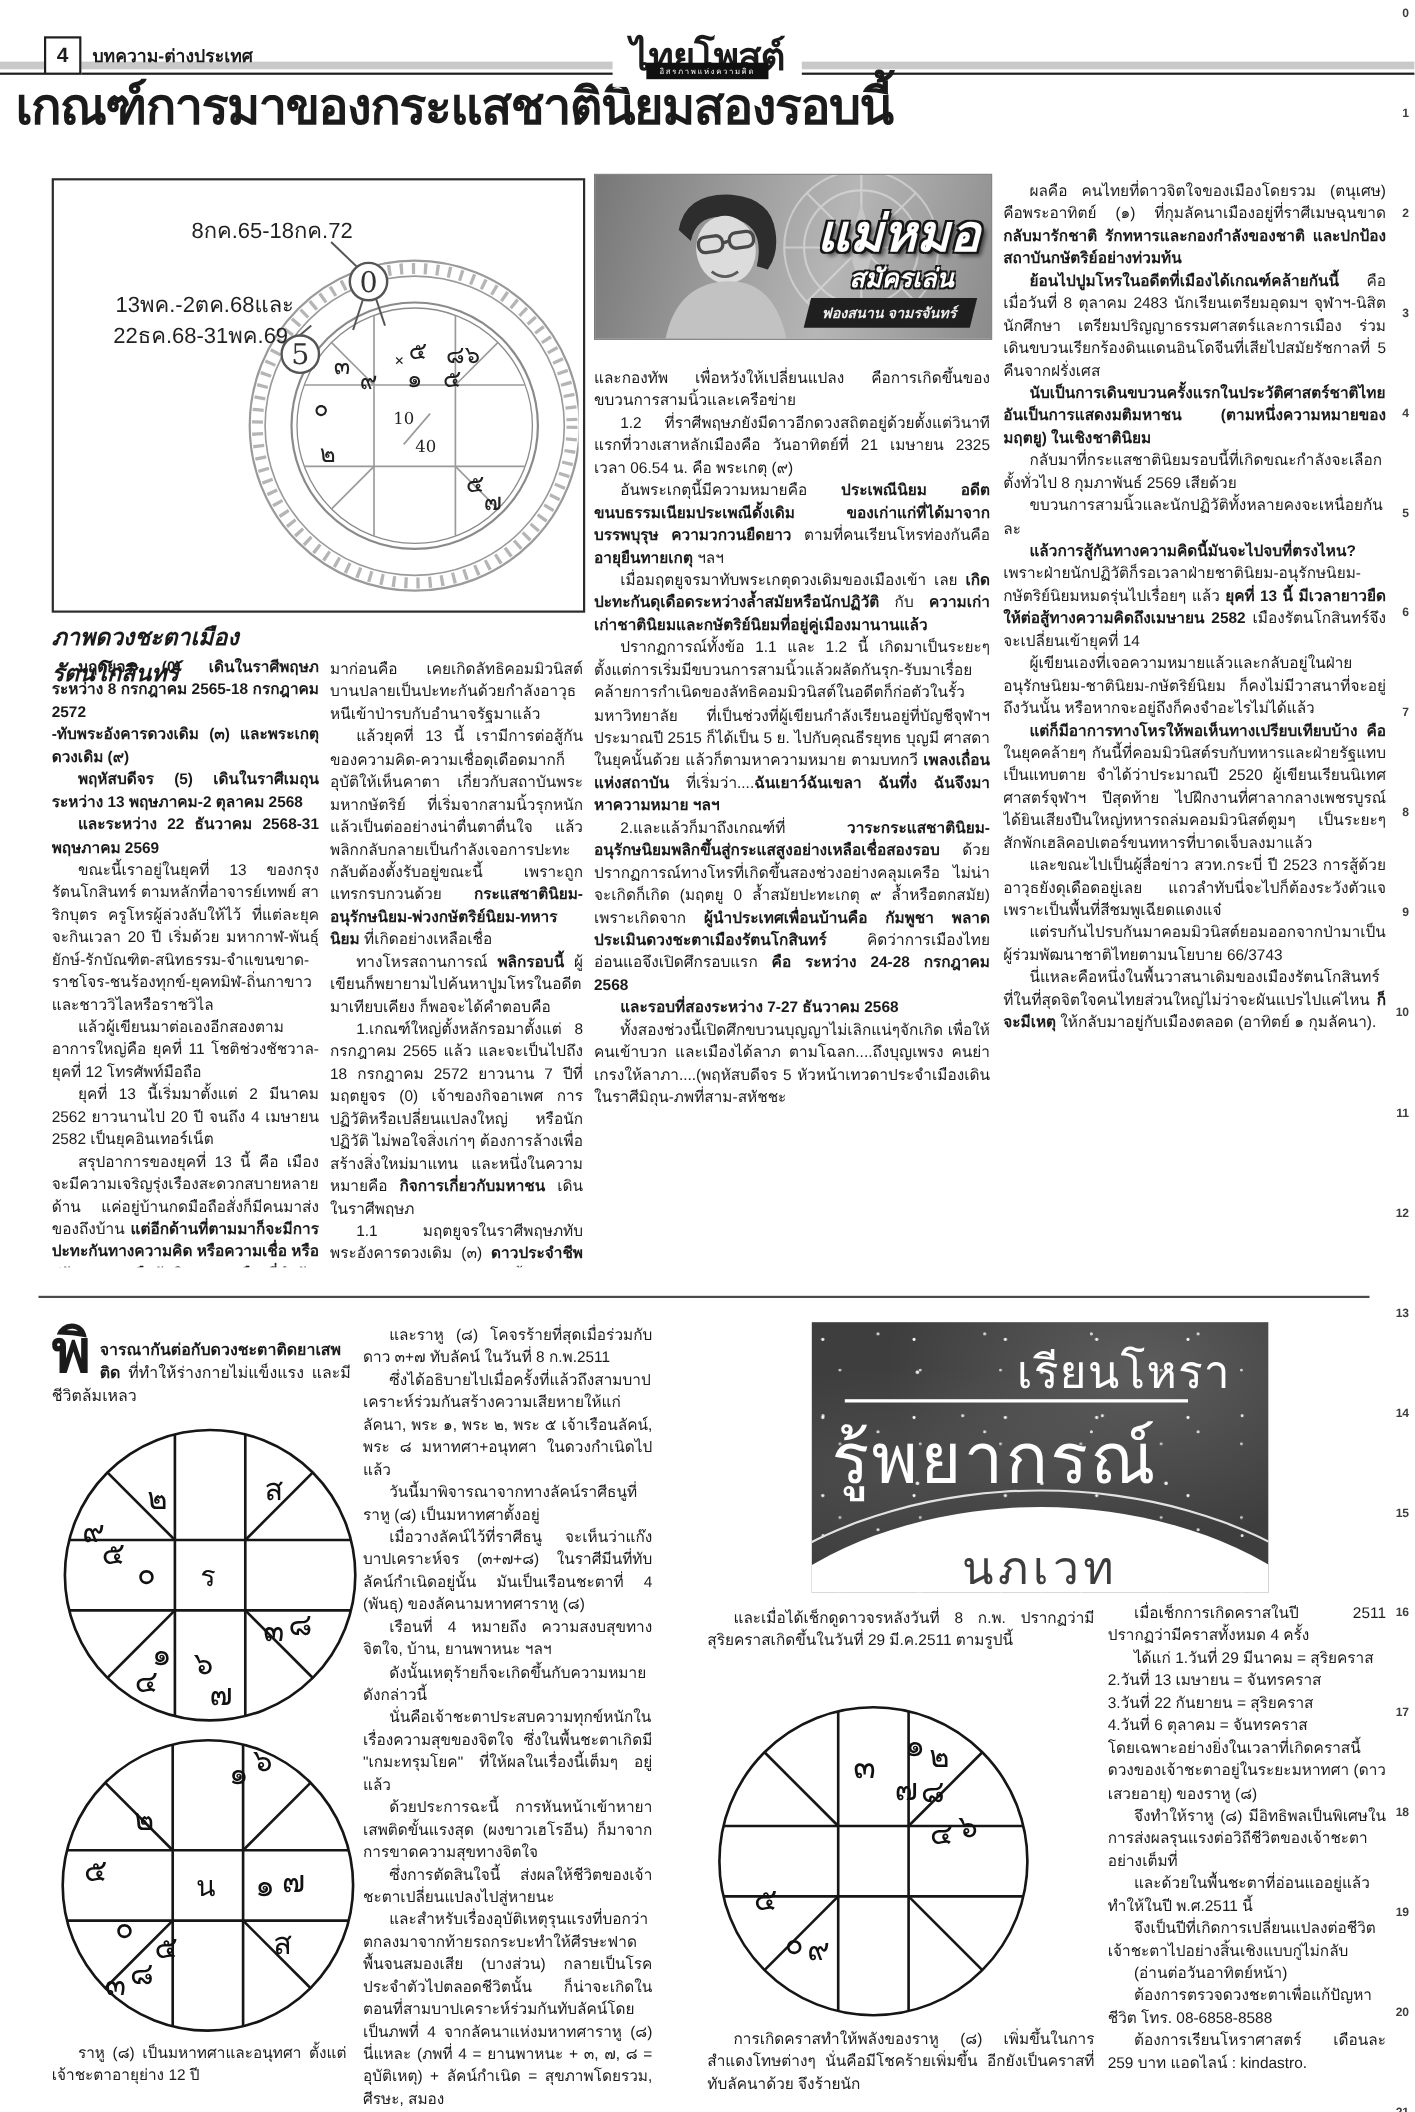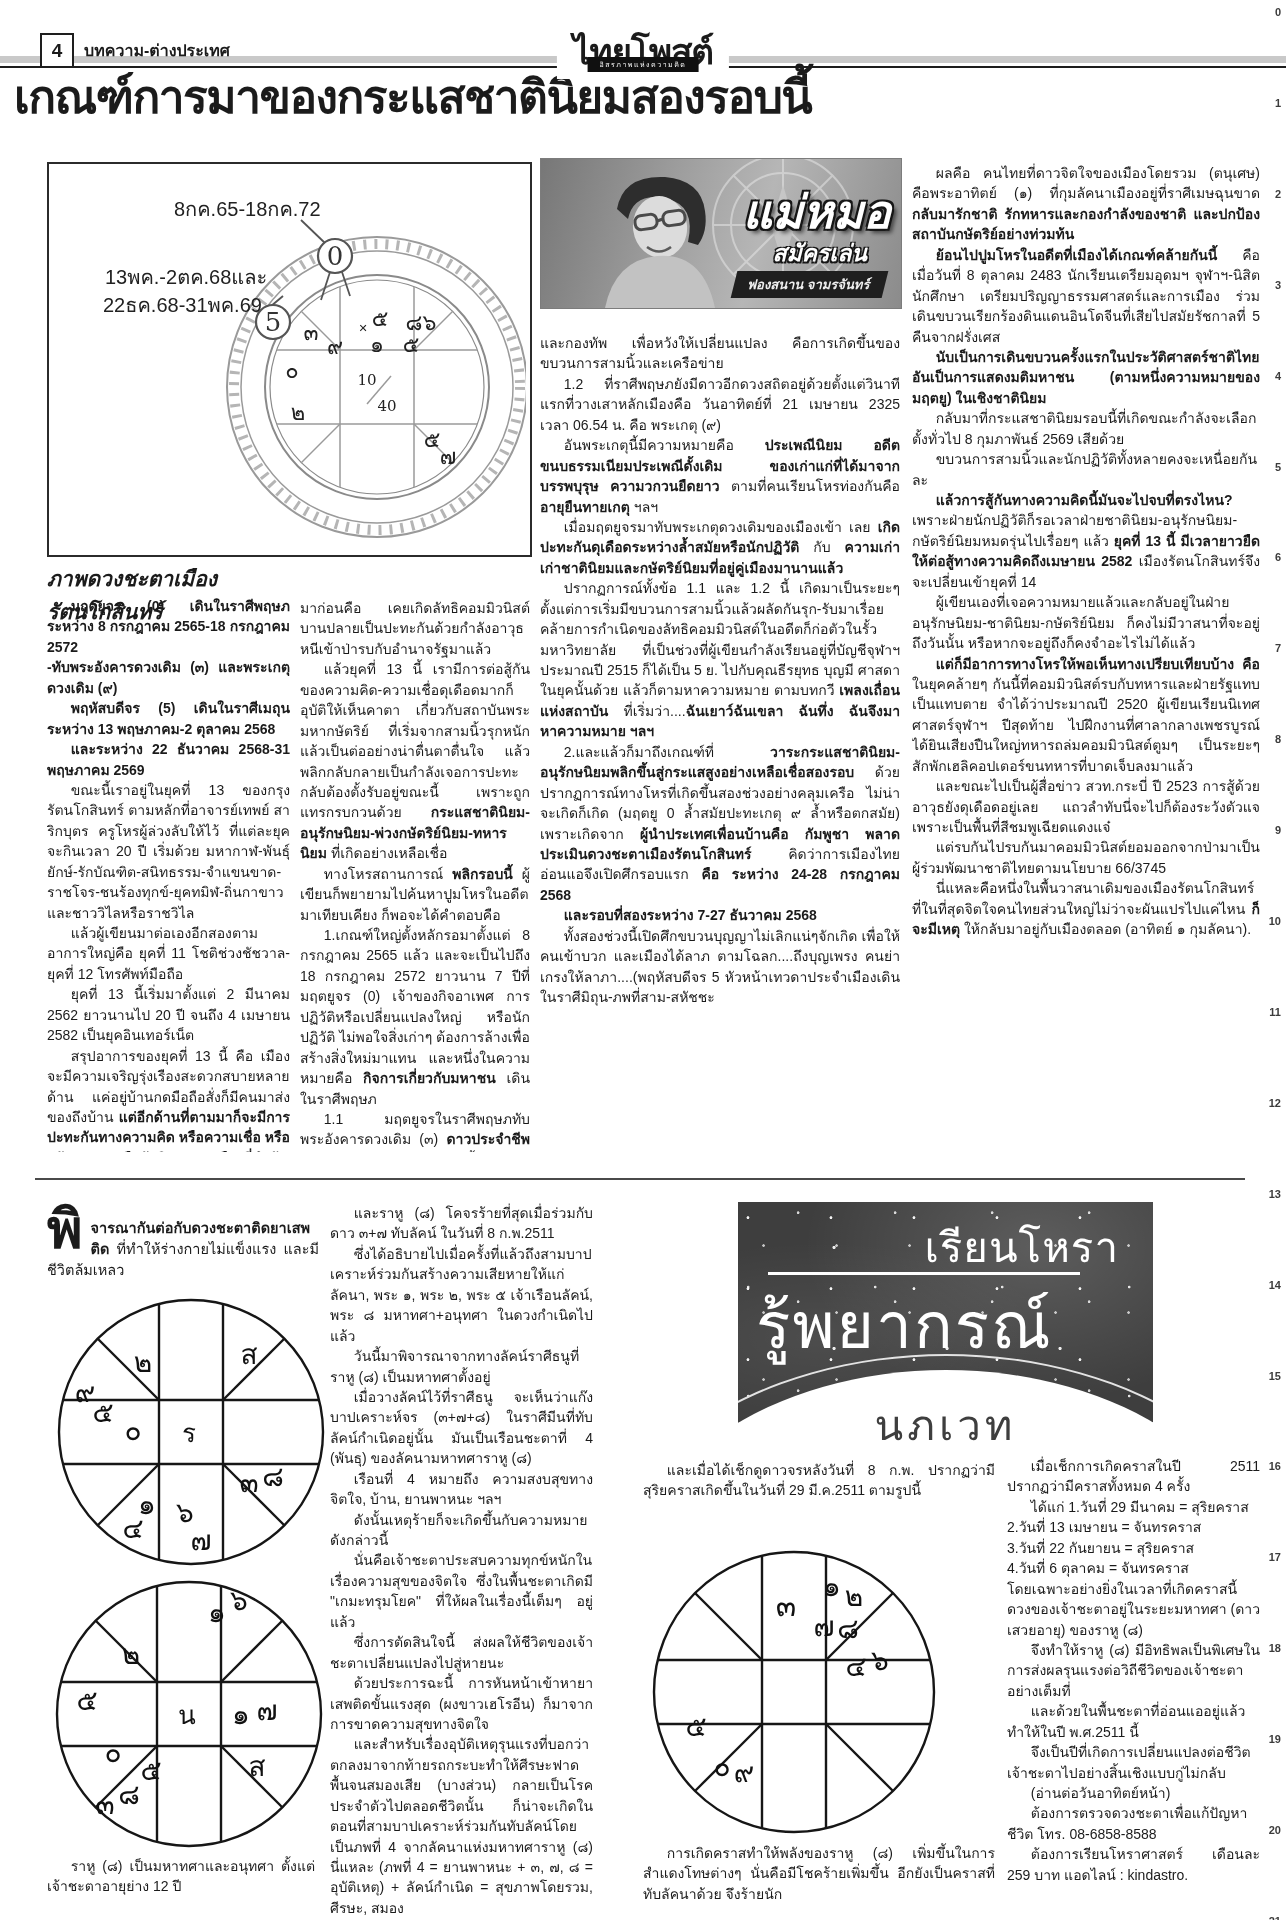--- a/index.html
+++ b/index.html
@@ -228,21 +228,21 @@
 <div class="abs body-text" id="col4">
     <p><span>ผลคือ คนไทยที่ดาวจิตใจของเมืองโดยรวม (ตนุเศษ) คือพระอาทิตย์ (๑) ที่กุมลัคนาเมืองอยู่ที่ราศีเมษฉุนขาด </span><span class="b">กลับมารักชาติ รักทหารและกองกำลังของชาติ และปกป้องสถาบันกษัตริย์อย่างท่วมท้น</span></p>
     <p><span class="b">ย้อนไปปูมโหรในอดีตที่เมืองได้เกณฑ์คล้ายกันนี้</span><span> คือเมื่อวันที่ 8 ตุลาคม 2483 นักเรียนเตรียมอุดมฯ จุฬาฯ-นิสิตนักศึกษา เตรียมปริญญาธรรมศาสตร์และการเมือง ร่วมเดินขบวนเรียกร้องดินแดนอินโดจีนที่เสียไปสมัยรัชกาลที่ 5 คืนจากฝรั่งเศส</span></p>
     <p><span class="b">นับเป็นการเดินขบวนครั้งแรกในประวัติศาสตร์ชาติไทย อันเป็นการแสดงมติมหาชน (ตามหนึ่งความหมายของมฤตยู) ในเชิงชาตินิยม</span></p>
     <p><span>กลับมาที่กระแสชาตินิยมรอบนี้ที่เกิดขณะกำลังจะเลือกตั้งทั่วไป 8 กุมภาพันธ์ 2569 เสียด้วย</span></p>
     <p><span>ขบวนการสามนิ้วและนักปฏิวัติทั้งหลายคงจะเหนื่อยกันละ</span></p>
     <p><span class="b">แล้วการสู้กันทางความคิดนี้มันจะไปจบที่ตรงไหน?</span><span> เพราะฝ่ายนักปฏิวัติก็รอเวลาฝ่ายชาตินิยม-อนุรักษนิยม-กษัตริย์นิยมหมดรุ่นไปเรื่อยๆ แล้ว </span><span class="b">ยุคที่ 13 นี้ มีเวลายาวยืดให้ต่อสู้ทางความคิดถึงเมษายน 2582</span><span> เมืองรัตนโกสินทร์จึงจะเปลี่ยนเข้ายุคที่ 14</span></p>
     <p><span>ผู้เขียนเองที่เจอความหมายแล้วและกลับอยู่ในฝ่ายอนุรักษนิยม-ชาตินิยม-กษัตริย์นิยม ก็คงไม่มีวาสนาที่จะอยู่ถึงวันนั้น หรือหากจะอยู่ถึงก็คงจำอะไรไม่ได้แล้ว</span></p>
     <p><span class="b">แต่ก็มีอาการทางโหรให้พอเห็นทางเปรียบเทียบบ้าง คือ</span><span> ในยุคคล้ายๆ กันนี้ที่คอมมิวนิสต์รบกับทหารและฝ่ายรัฐแทบเป็นแทบตาย จำได้ว่าประมาณปี 2520 ผู้เขียนเรียนนิเทศศาสตร์จุฬาฯ ปีสุดท้าย ไปฝึกงานที่ศาลากลางเพชรบูรณ์ ได้ยินเสียงปืนใหญ่ทหารถล่มคอมมิวนิสต์ตูมๆ เป็นระยะๆ สักพักเฮลิคอปเตอร์ขนทหารที่บาดเจ็บลงมาแล้ว</span></p>
     <p><span>และขณะไปเป็นผู้สื่อข่าว สวท.กระบี่ ปี 2523 การสู้ด้วยอาวุธยังดุเดือดอยู่เลย แถวลำทับนี่จะไปก็ต้องระวังตัวแจ เพราะเป็นพื้นที่สีชมพูเฉียดแดงแจ๋</span></p>
-    <p><span>แต่รบกันไปรบกันมาคอมมิวนิสต์ยอมออกจากป่ามาเป็นผู้ร่วมพัฒนาชาติไทยตามนโยบาย 66/3745</span></p>
+    <p><span>แต่รบกันไปรบกันมาคอมมิวนิสต์ยอมออกจากป่ามาเป็นผู้ร่วมพัฒนาชาติไทยตามนโยบาย 66/3743</span></p>
     <p><span>นี่แหละคือหนึ่งในพื้นวาสนาเดิมของเมืองรัตนโกสินทร์ ที่ในที่สุดจิตใจคนไทยส่วนใหญ่ไม่ว่าจะผันแปรไปแค่ไหน </span><span class="b">ก็จะมีเหตุ</span><span> ให้กลับมาอยู่กับเมืองตลอด (อาทิตย์ ๑ กุมลัคนา).</span></p>
   </div>
 
 <div class="abs" id="divider"></div>
 
 <div class="abs" id="bintro">
   <span class="dropcap">พิ</span>
   <span><p class="ni"><span class="b">จารณากันต่อกับดวงชะตาติดยาเสพติด </span><span>ที่ทำให้ร่างกายไม่แข็งแรง และมีชีวิตล้มเหลว</span></p></span>
 </div>
 
@@ -302,22 +302,22 @@
   </div>
 
 <div class="abs body-text" id="bcol2">
     <p><span>และราหู (๘) โคจรร้ายที่สุดเมื่อร่วมกับดาว ๓+๗ ทับลัคน์ ในวันที่ 8 ก.พ.2511</span></p>
     <p><span>ซึ่งได้อธิบายไปเมื่อครั้งที่แล้วถึงสามบาปเคราะห์ร่วมกันสร้างความเสียหายให้แก่ ลัคนา, พระ ๑, พระ ๒, พระ ๕ เจ้าเรือนลัคน์, พระ ๘ มหาทศา+อนุทศา ในดวงกำเนิดไปแล้ว</span></p>
     <p><span>วันนี้มาพิจารณาจากทางลัคน์ราศีธนูที่ราหู (๘) เป็นมหาทศาตั้งอยู่</span></p>
     <p><span>เมื่อวางลัคน์ไว้ที่ราศีธนู จะเห็นว่าแก๊งบาปเคราะห์จร (๓+๗+๘) ในราศีมีนที่ทับลัคน์กำเนิดอยู่นั้น มันเป็นเรือนชะตาที่ 4 (พันธุ) ของลัคนามหาทศาราหู (๘)</span></p>
     <p><span>เรือนที่ 4 หมายถึง ความสงบสุขทางจิตใจ, บ้าน, ยานพาหนะ ฯลฯ</span></p>
     <p><span>ดังนั้นเหตุร้ายก็จะเกิดขึ้นกับความหมายดังกล่าวนี้</span></p>
     <p><span>นั่นคือเจ้าชะตาประสบความทุกข์หนักในเรื่องความสุขของจิตใจ ซึ่งในพื้นชะตาเกิดมี "เกมะทรุมโยค" ที่ให้ผลในเรื่องนี้เต็มๆ อยู่แล้ว</span></p>
+    <p><span>ด้วยประการฉะนี้ การหันหน้าเข้าหายาเสพติดขั้นแรงสุด (ผงขาวเฮโรอีน) ก็มาจากการขาดความสุขทางจิตใจ</span></p>
     <p><span>ซึ่งการตัดสินใจนี้ ส่งผลให้ชีวิตของเจ้าชะตาเปลี่ยนแปลงไปสู่หายนะ</span></p>
-    <p><span>ด้วยประการฉะนี้ การหันหน้าเข้าหายาเสพติดขั้นแรงสุด (ผงขาวเฮโรอีน) ก็มาจากการขาดความสุขทางจิตใจ</span></p>
     <p><span>และสำหรับเรื่องอุบัติเหตุรุนแรงที่บอกว่าตกลงมาจากท้ายรถกระบะทำให้ศีรษะฟาดพื้นจนสมองเสีย (บางส่วน) กลายเป็นโรคประจำตัวไปตลอดชีวิตนั้น ก็น่าจะเกิดในตอนที่สามบาปเคราะห์ร่วมกันทับลัคน์โดยเป็นภพที่ 4 จากลัคนาแห่งมหาทศาราหู (๘) นี่แหละ (ภพที่ 4 = ยานพาหนะ + ๓, ๗, ๘ = อุบัติเหตุ) + ลัคน์กำเนิด = สุขภาพโดยรวม, ศีรษะ, สมอง</span></p>
   </div>
 
 <div class="abs" id="banner">
   <div class="bl1">เรียนโหรา</div>
   <div class="bline"></div>
   <div class="bl2">รู้พยากรณ์</div>
   <div class="archline"></div>
   <div class="arch"></div>
   <div class="bl3">นภเวท</div>

